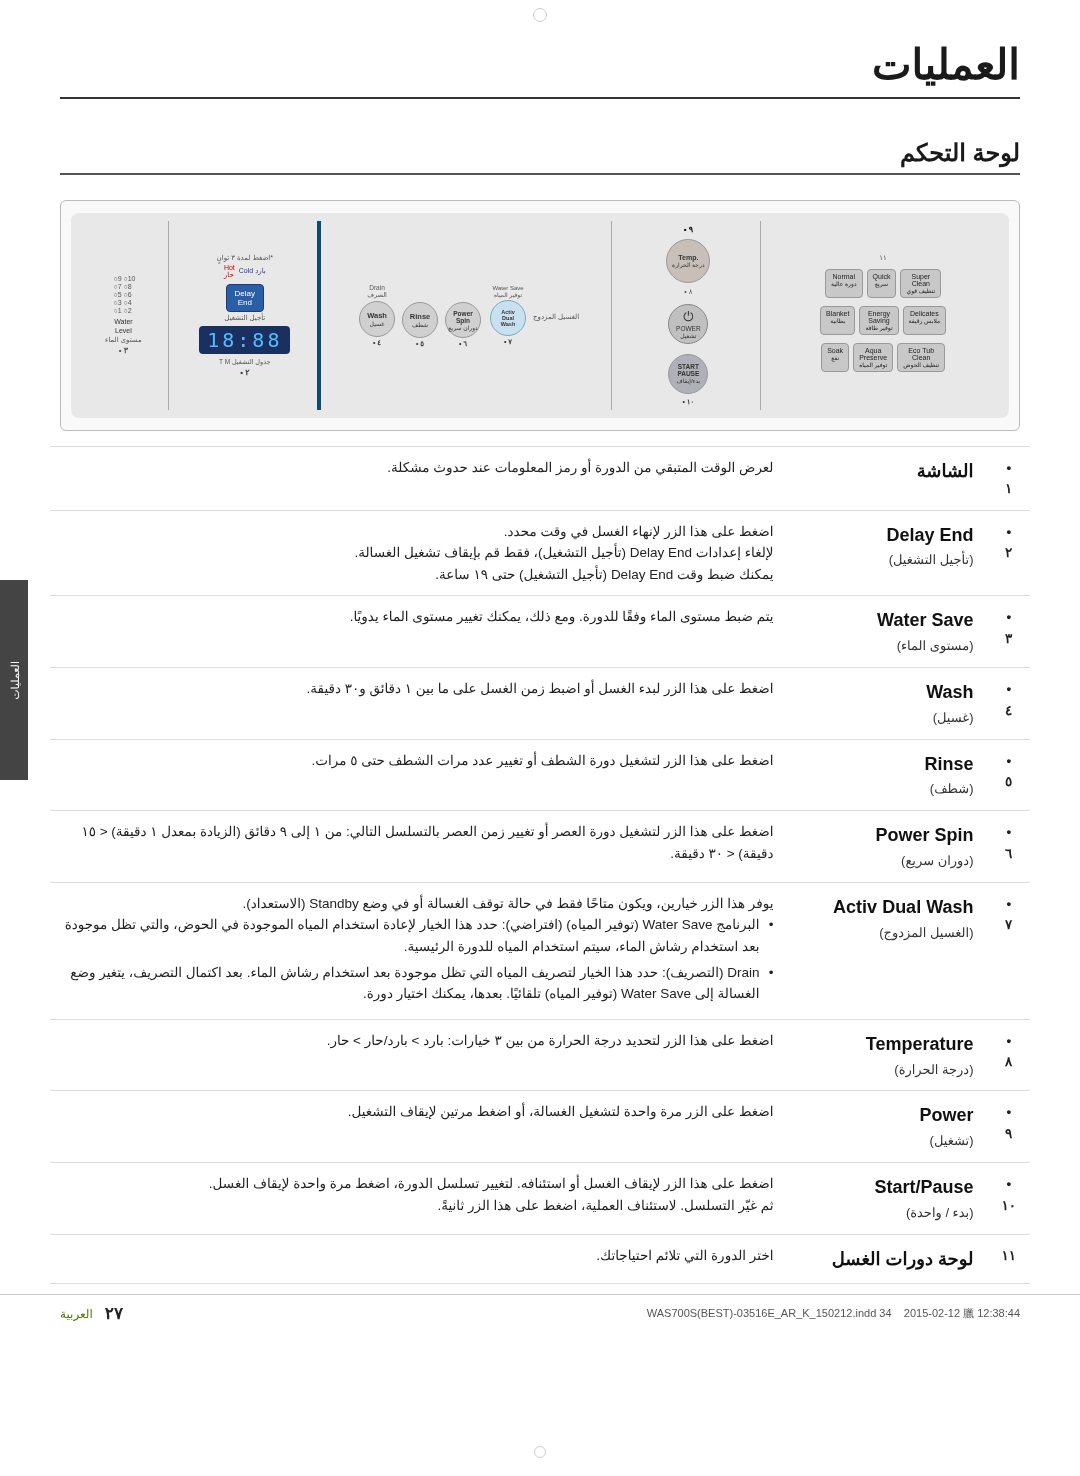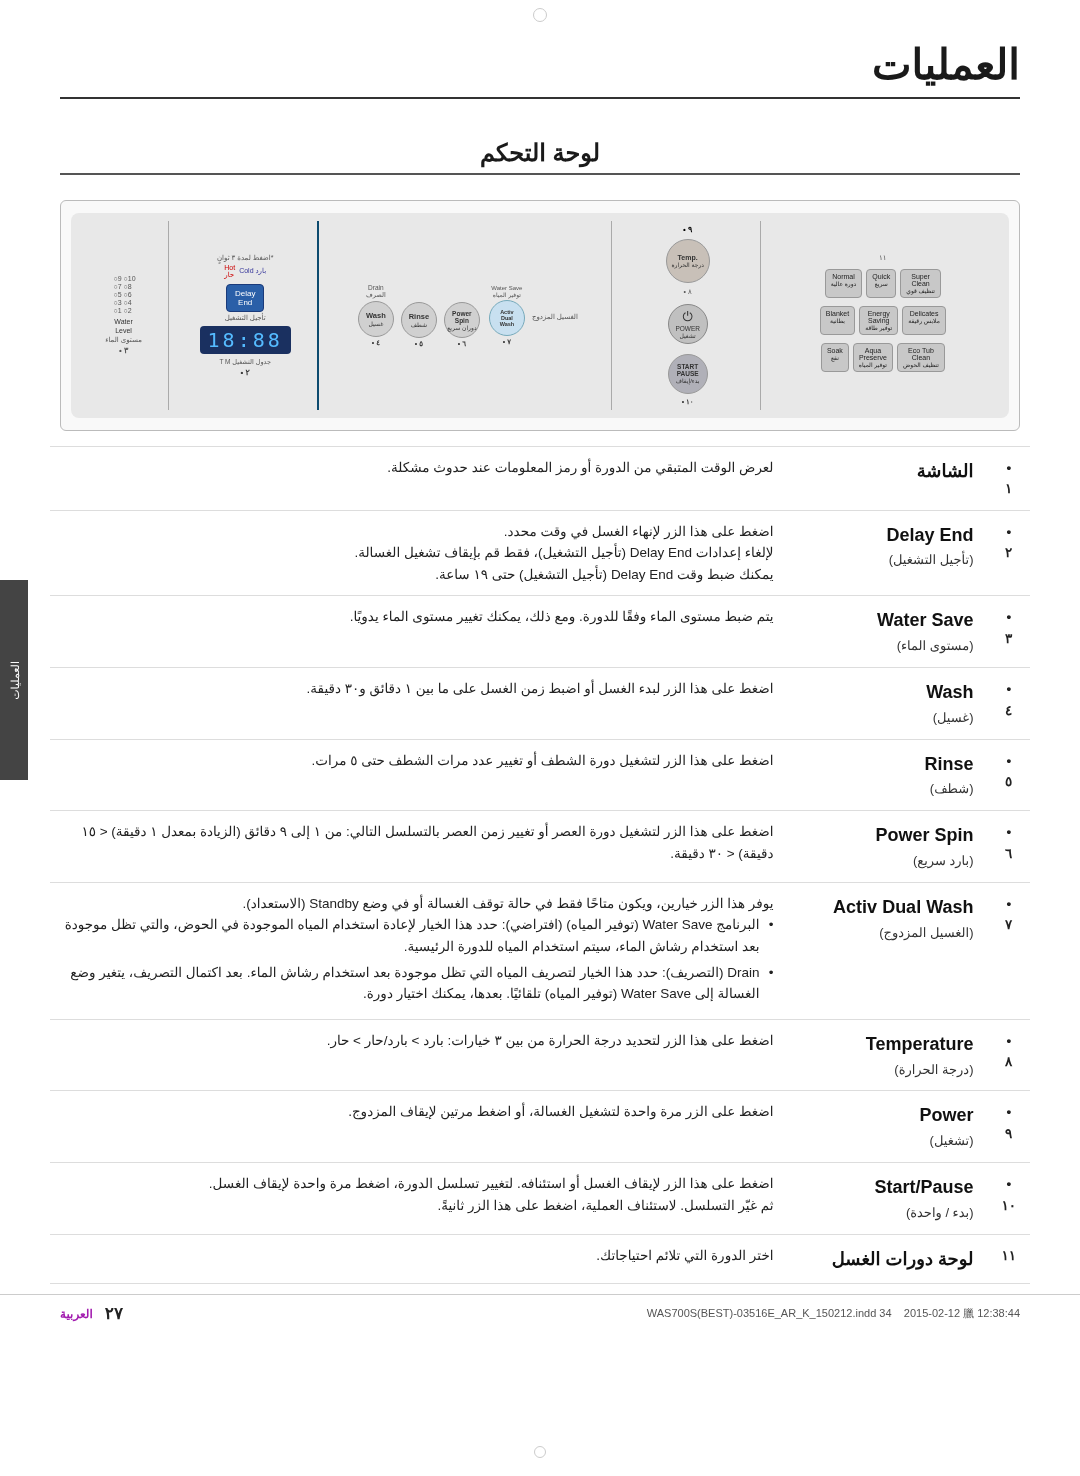--- a/index.html
+++ b/index.html
@@ -68,21 +68,21 @@
     }
     .title-underline {
       height: 2px;
       background: #333;
       margin: 8px 0 20px 0;
     }
 
     
     .section-title-area {
       padding: 10px 60px 15px 60px;
-      text-align: center;
+      text-align: right;
     }
     .section-title {
       font-size: 24px;
       font-weight: bold;
       color: #1a1a1a;
     }
     .section-underline {
       height: 1.5px;
       background: #555;
       margin-top: 6px;
@@ -172,22 +172,22 @@
       border-top: 1px solid #ccc;
       margin-top: 10px;
     }
     .footer-left {
       font-size: 11px;
       color: #555;
       direction: ltr;
     }
     .footer-right {
       font-size: 12px;
-      color: #a21caf;
-      font-weight: bold;
+      color: #4d7c0f;
+      font-weight: normal;
     }
     .footer-page-num {
       font-size: 17px;
       font-weight: bold;
       color: #222;
     }
     .footer-bottom-circle {
       position: absolute;
       bottom: 18px;
       left: 50%;
@@ -324,21 +324,21 @@
           <span>○1 ○2</span>
         </div>
         <div style="margin-top:4px; display:flex; flex-direction:column; align-items:center; gap:2px;">
           <span style="font-size:7px;color:#333;">Water</span>
           <span style="font-size:7px;color:#333;">Level</span>
           <span style="font-size:7px;color:#555;">مستوى الماء</span>
           <span style="font-size:8px;font-weight:bold;color:#555;">• ٣</span>
         </div>
       </div>
 
-      <div class="cp-section" style="flex:1.2; border-right:2px solid #0c4a6e;">
+      <div class="cp-section" style="flex:1.2; border-right:4px solid #0c4a6e;">
         <div style="font-size:7px; color:#555; margin-bottom:2px; text-align:center;">اضغط لمدة ٣ ثوانٍ*</div>
         <div style="display:flex; flex-direction:row; align-items:center; gap:4px; margin-bottom:3px;">
           <span class="cp-temp-label">Hot<br>حار</span>
           <span class="cp-cold-label">Cold
 بارد</span>
         </div>
         <div style="display:flex; flex-direction:column; align-items:center;">
           <div class="cp-prog-btn cp-prog-btn-blue" style="padding:4px 8px; font-size:8px;">Delay<br>End</div>
           <span style="font-size:7px;color:#555;">تأجيل التشغيل</span>
         </div>
@@ -486,21 +486,21 @@
           </td>
           <td class="col-content">
             اضغط على هذا الزر لتشغيل دورة الشطف أو تغيير عدد مرات الشطف حتى ٥ مرات.
           </td>
         </tr>
 
         <tr>
           <td class="col-number">• ٦</td>
           <td class="col-label">
             <span class="main-label">Power Spin</span><br>
-            <span class="sub-label">(بارد سريع)</span>
+            <span class="sub-label">(دوران سريع)</span>
           </td>
           <td class="col-content">
             اضغط على هذا الزر لتشغيل دورة العصر أو تغيير زمن العصر بالتسلسل التالي: من ١ إلى ٩ دقائق (الزيادة بمعدل ١ دقيقة) &lt; ١٥ دقيقة) &lt; ٣٠ دقيقة.
           </td>
         </tr>
 
         <tr>
           <td class="col-number">• ٧</td>
           <td class="col-label">
             <span class="main-label">Activ Dual Wash</span><br>
@@ -526,21 +526,21 @@
           </td>
         </tr>
 
         <tr>
           <td class="col-number">• ٩</td>
           <td class="col-label">
             <span class="main-label">Power</span><br>
             <span class="sub-label">(تشغيل)</span>
           </td>
           <td class="col-content">
-            اضغط على الزر مرة واحدة لتشغيل الغسالة، أو اضغط مرتين لإيقاف المزدوج.
+            اضغط على الزر مرة واحدة لتشغيل الغسالة، أو اضغط مرتين لإيقاف التشغيل.
           </td>
         </tr>
 
         <tr>
           <td class="col-number">• ١٠</td>
           <td class="col-label">
             <span class="main-label">Start/Pause</span><br>
             <span class="sub-label">(بدء / واحدة)</span>
           </td>
           <td class="col-content">

